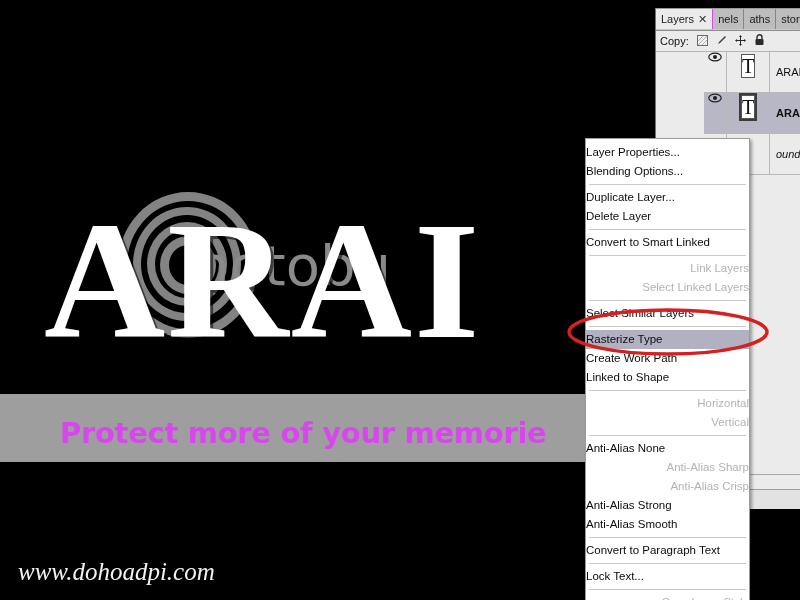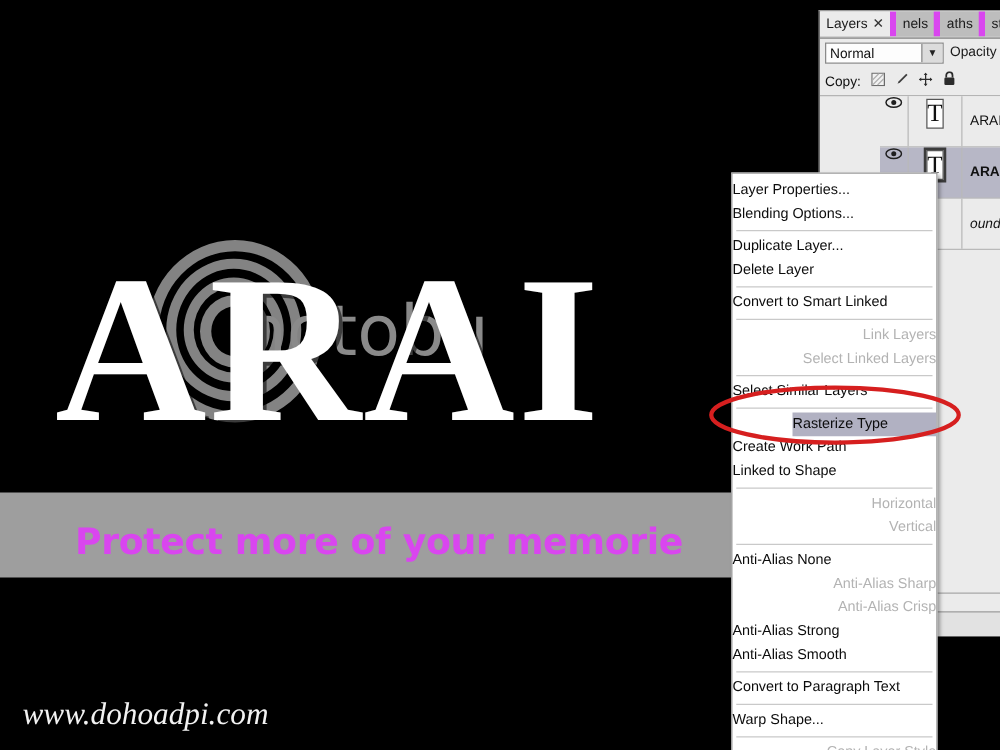--- a/index.html
+++ b/index.html
@@ -107,21 +107,21 @@
     white-space: nowrap;
     overflow: hidden;
   }
   .panel-tab {
     display: inline-block;
     height: 20px;
     line-height: 20px;
     padding: 0 5px;
     font-size: 11px;
     background: #bdbdbd;
-    border-right: 5px solid #d946ef;
+    border-right: 1px solid #d946ef;
     color: #1a1a1a;
     vertical-align: top;
   }
   .panel-tab.active {
     background: #ebebeb;
     font-weight: normal;
   }
   .tab-close {
     font-size: 11px;
     color: #333;
@@ -269,21 +269,20 @@
     height: 19px;
     line-height: 19px;
     padding-left: 0;
     white-space: nowrap;
     color: #0c0c0c;
   }
   .menu-item.disabled { color: #b3b3b3; text-align: right; }
   .menu-item.highlight {
     background: #b1b1c2;
     color: #0c0c0c;
-    margin-left: 48px;
   }
   .menu-sep {
     height: 0;
     border-top: 1px solid #c9c9c9;
     margin: 3px 3px 3px 3px;
   }
 
   
   #red-ellipse {
     position: absolute;
@@ -315,26 +314,20 @@
   </div>
 
   <div id="layers-panel">
 
     <div id="panel-tabbar">
       <span class="panel-tab active">
         <span>Layers</span><span class="tab-close">✕</span>
       </span><span class="panel-tab">nels</span><span class="panel-tab">aths</span><span class="panel-tab">story</span>
     </div>
 
-    <div id="blend-row">
-      <span id="blend-select">
-        <span>Normal</span>
-        <span id="blend-arrow">▼</span>
-      </span><span id="opacity-label">Opacity</span>
-    </div>
 
     <div id="lock-row">
       <span id="fill-label">Fil</span>
       <span>Copy:</span>
       <span class="lock-icon">
         <svg width="11" height="11" viewBox="0 0 11 11">
             <rect x="0.5" y="0.5" width="10" height="10" fill="#f2f2f2" stroke="#6b6b6b"></rect>
             <path d="M1 10 L10 1" stroke="#b0b0b0" stroke-width="1"></path>
             <path d="M1 6 L6 1" stroke="#b0b0b0" stroke-width="1"></path>
             <path d="M5 10 L10 5" stroke="#b0b0b0" stroke-width="1"></path>
@@ -425,21 +418,21 @@
     <div class="menu-item disabled">Vertical</div>
     <div class="menu-sep"></div>
     <div class="menu-item">Anti-Alias None</div>
     <div class="menu-item disabled">Anti-Alias Sharp</div>
     <div class="menu-item disabled">Anti-Alias Crisp</div>
     <div class="menu-item">Anti-Alias Strong</div>
     <div class="menu-item">Anti-Alias Smooth</div>
     <div class="menu-sep"></div>
     <div class="menu-item">Convert to Paragraph Text</div>
     <div class="menu-sep"></div>
-    <div class="menu-item">Warp Shape...</div>
+    <div class="menu-item">Lock Text...</div>
     <div class="menu-sep"></div>
     <div class="menu-item disabled">Copy Layer Style</div>
 
   </div>
 
   <svg id="red-ellipse" viewBox="0 0 205 52">
     <ellipse cx="102" cy="26" rx="99" ry="22" fill="none" stroke="#d61f1f" stroke-width="3.4"></ellipse>
   </svg>
 
 </div>

